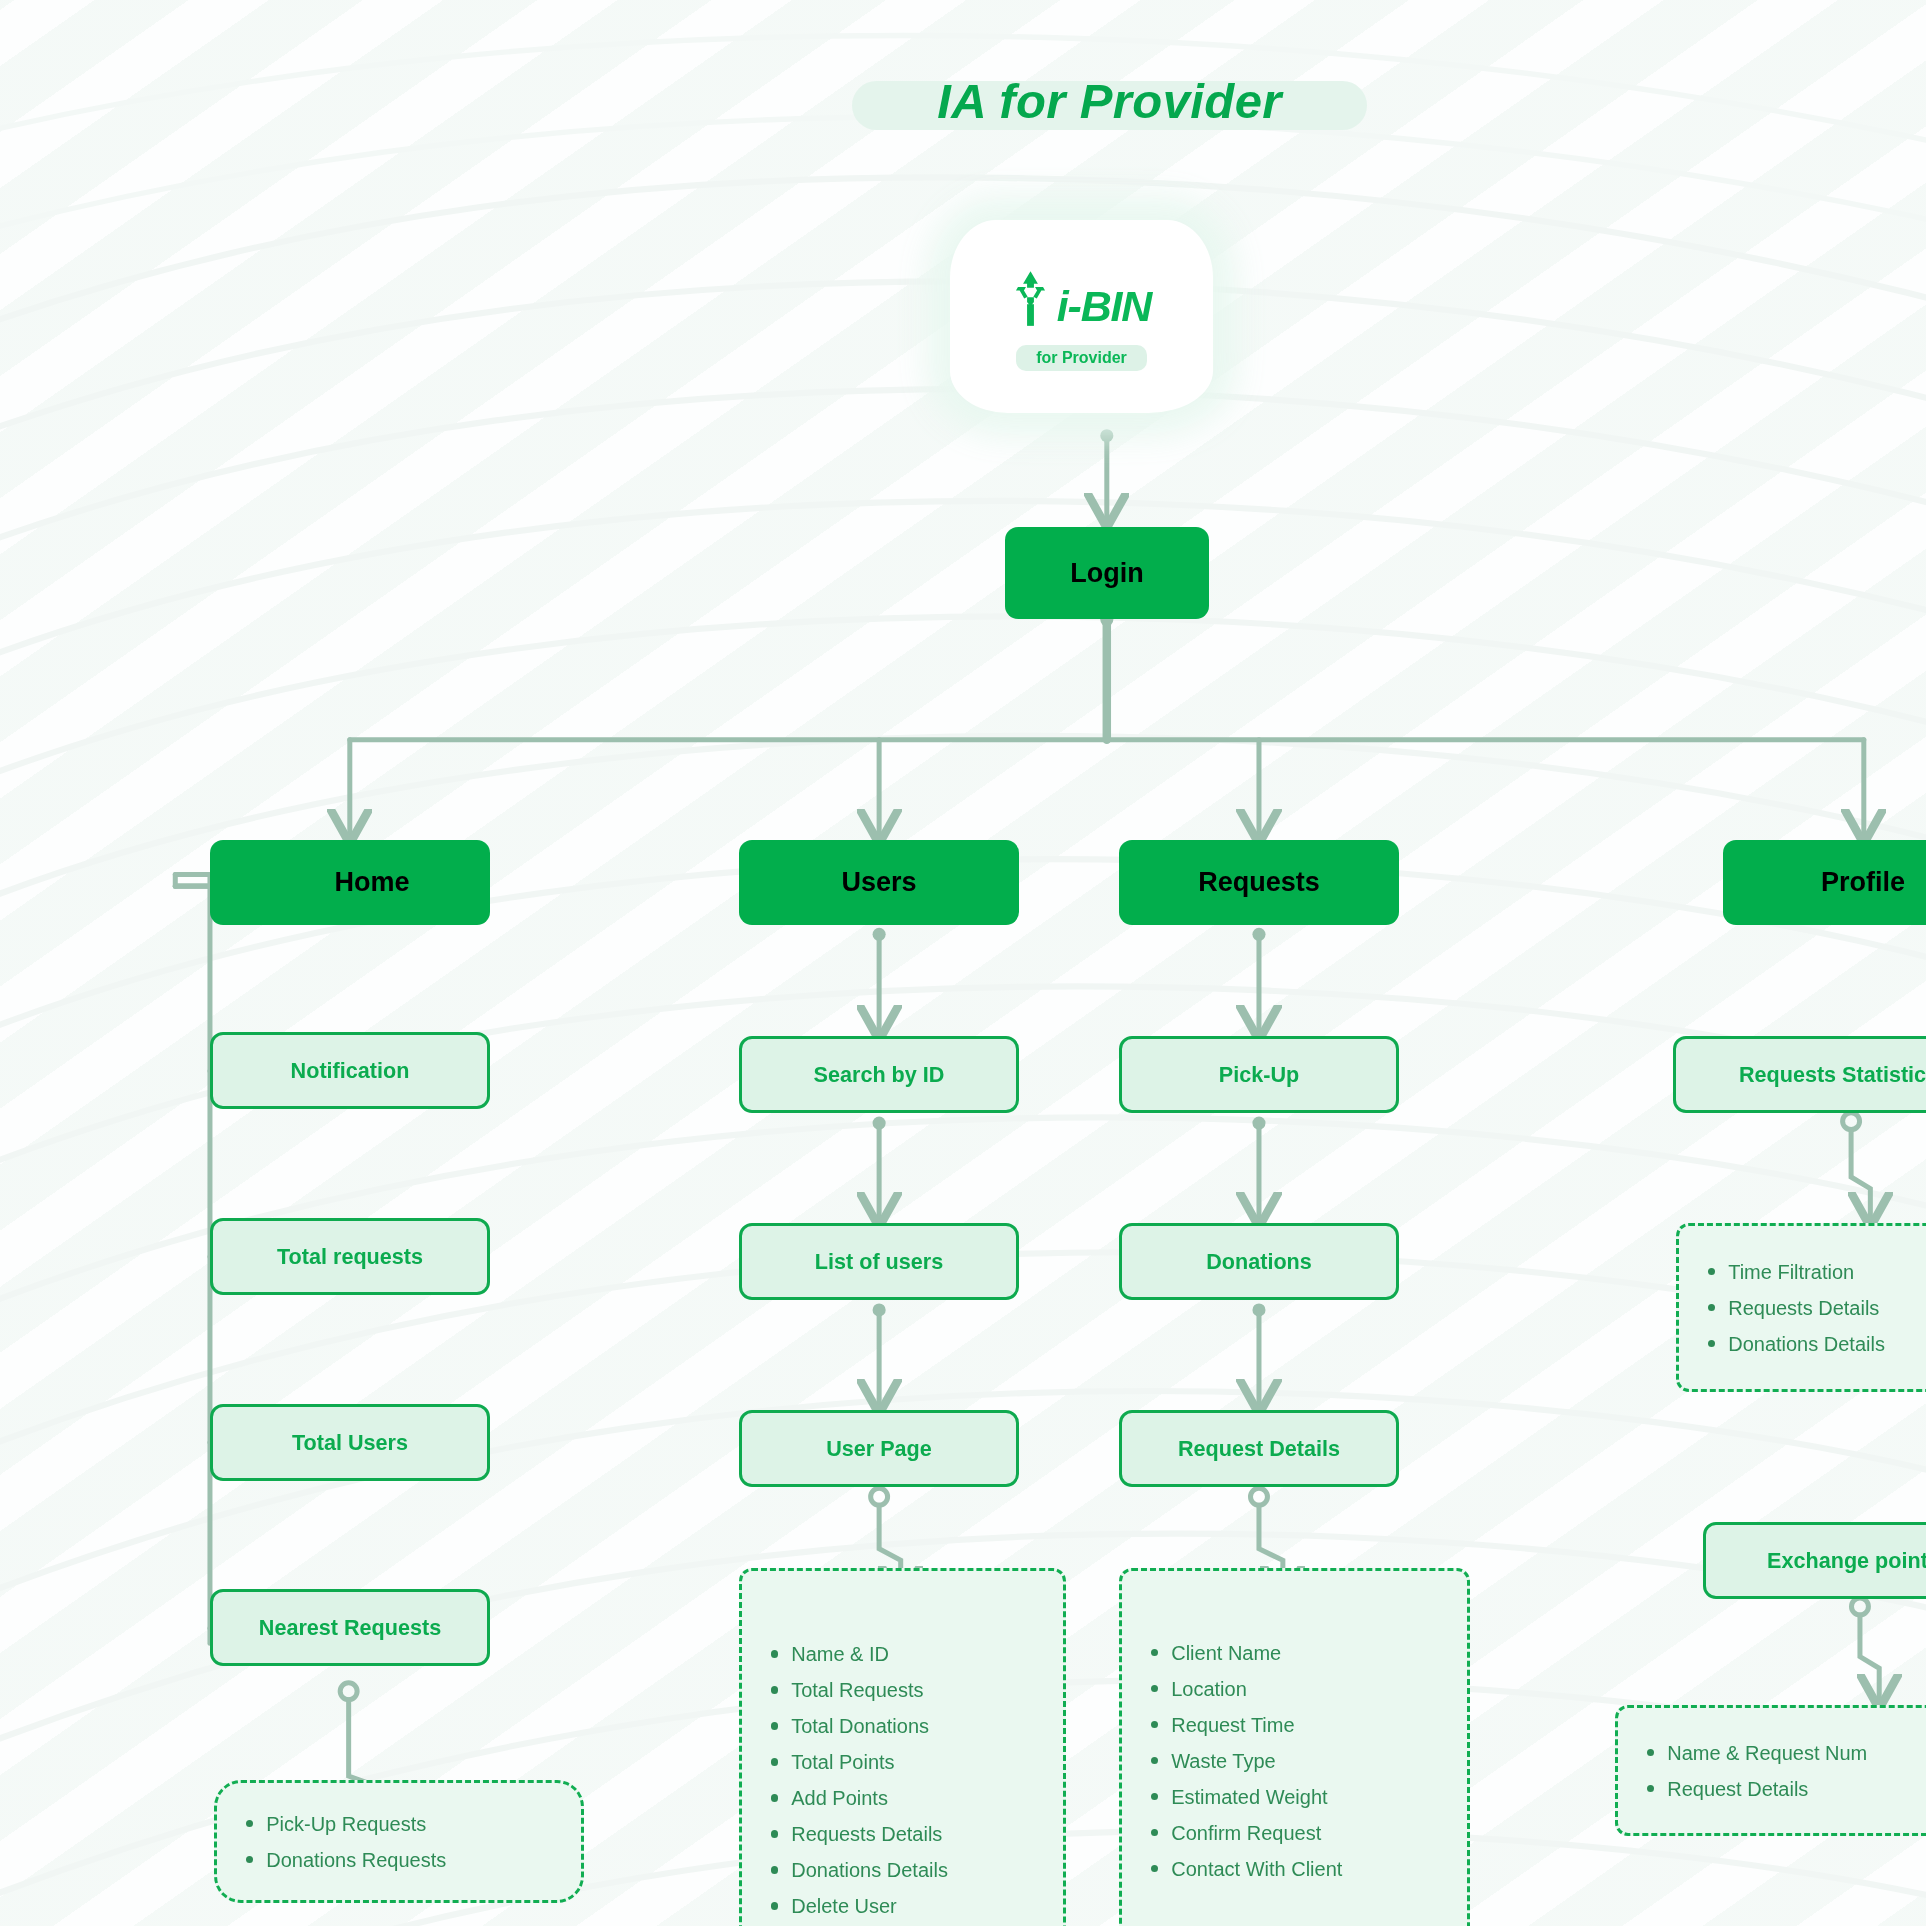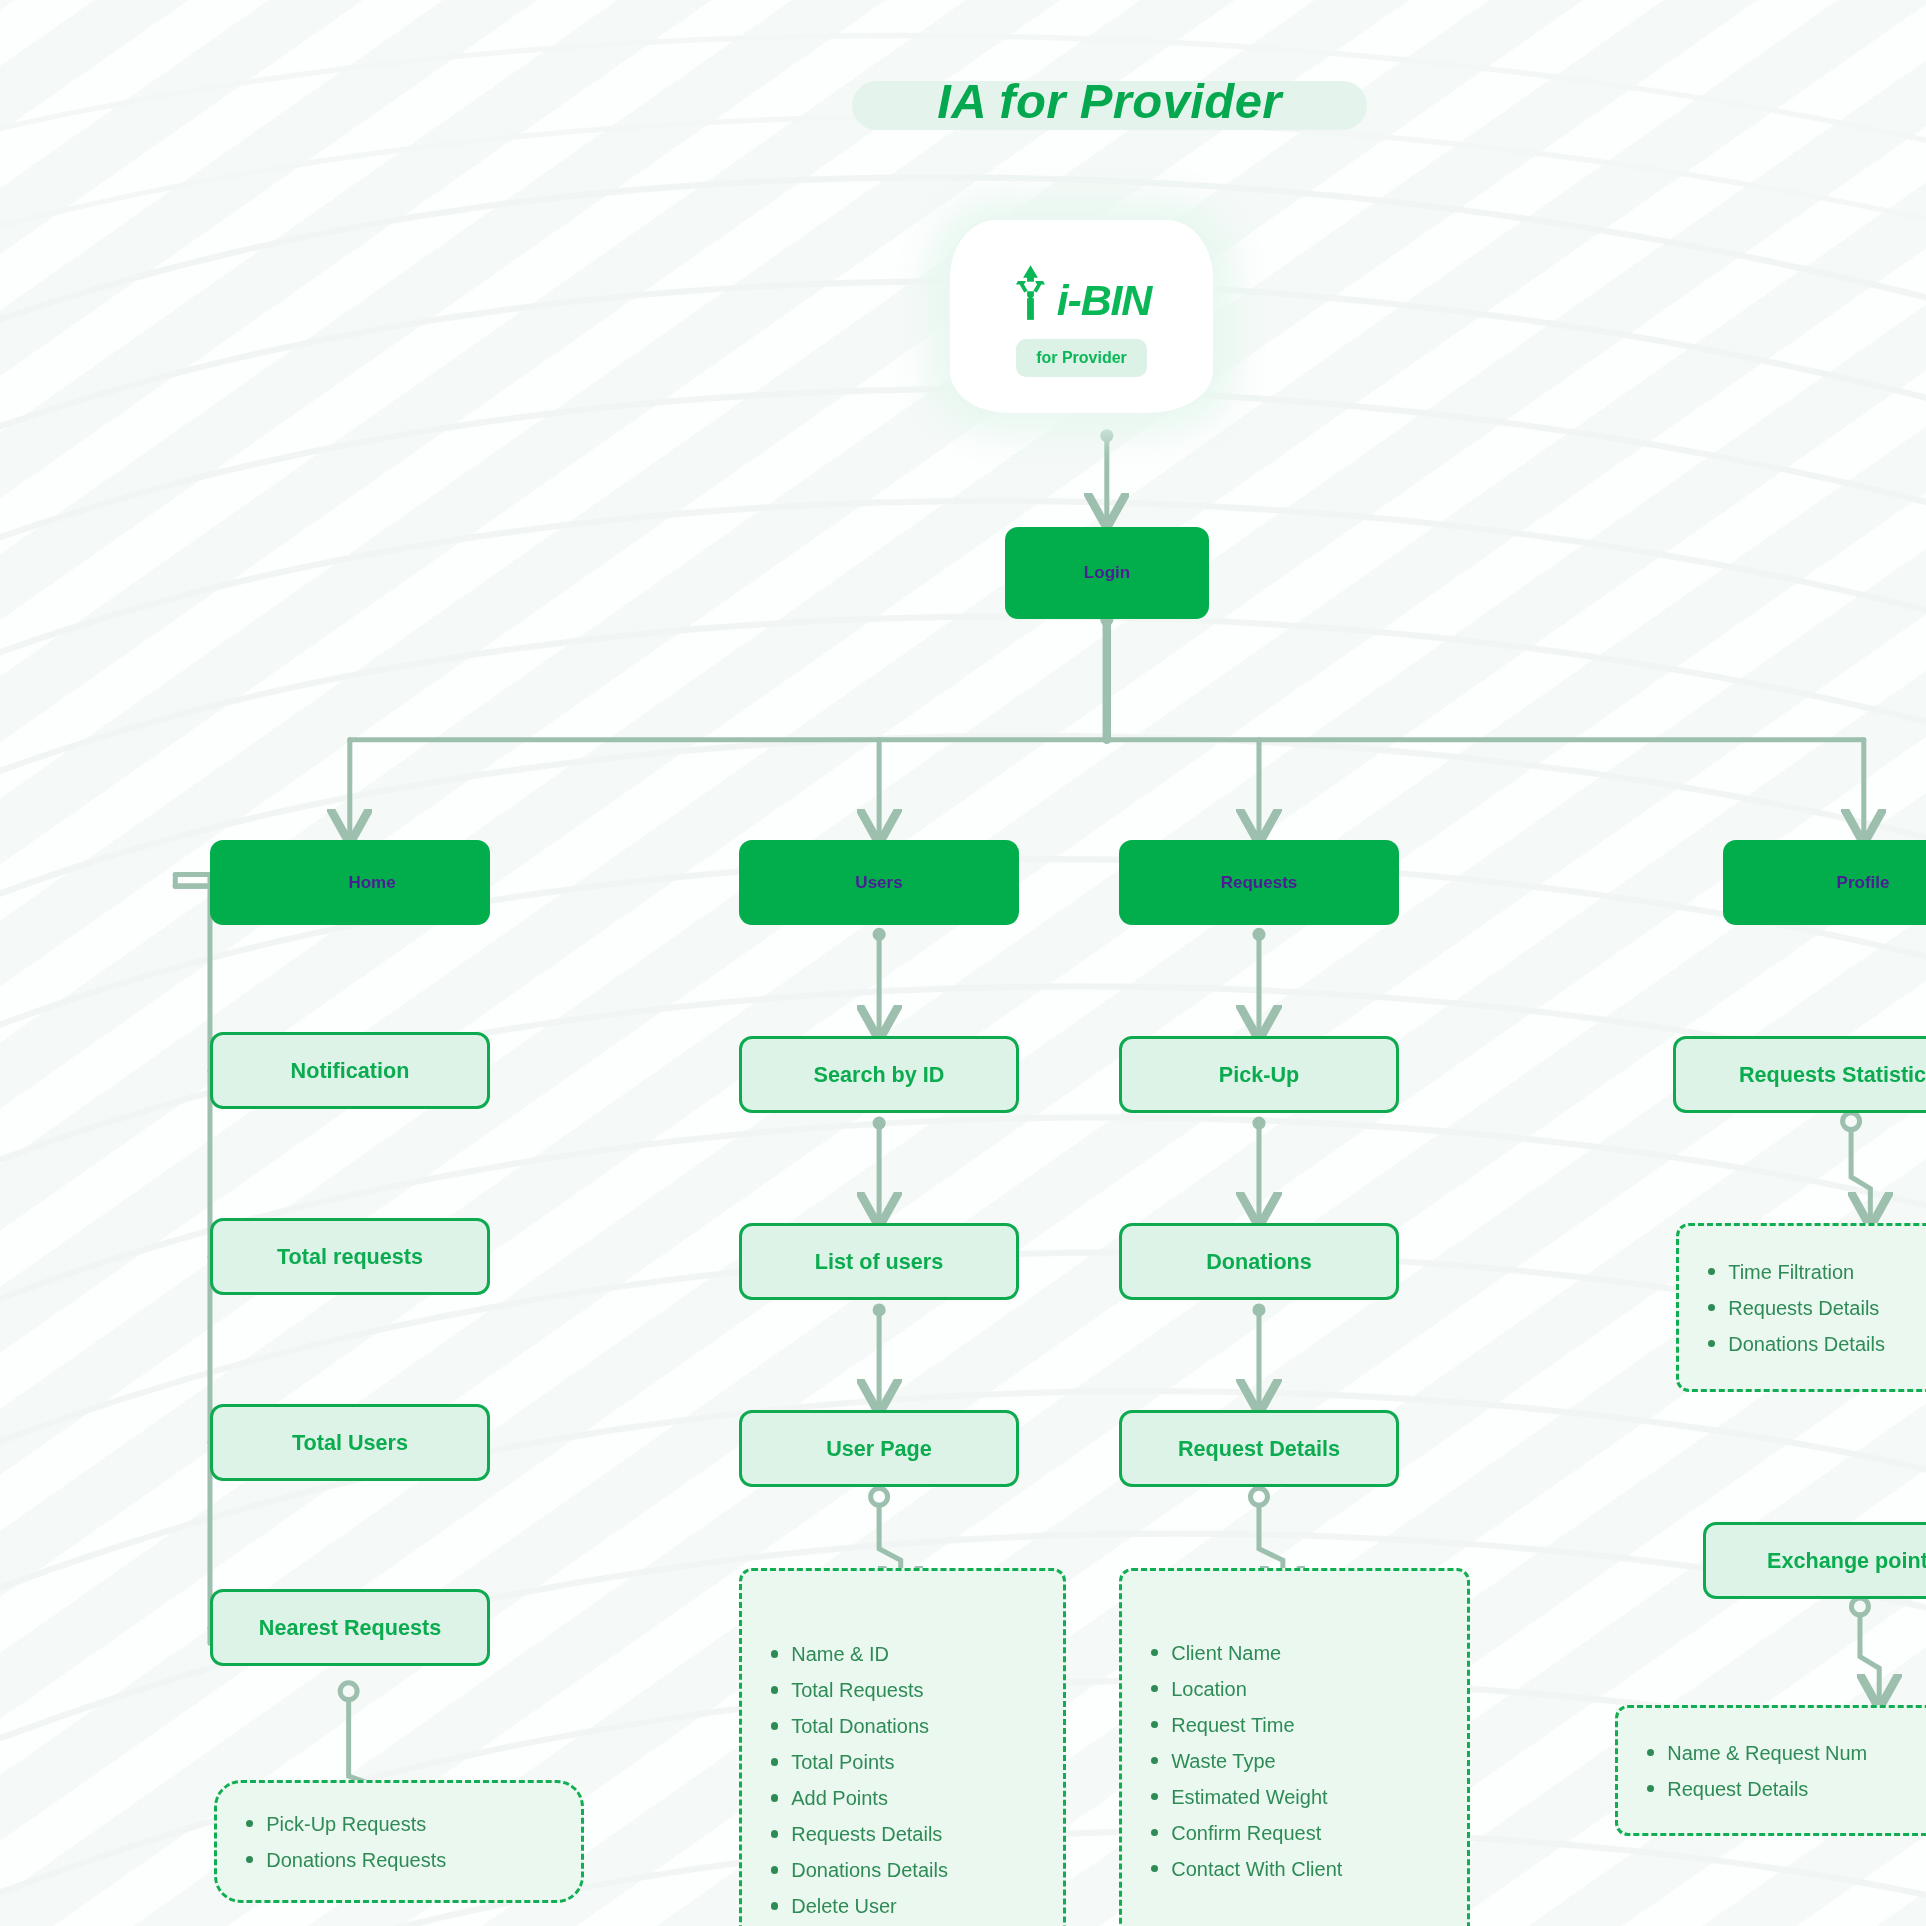--- a/index.html
+++ b/index.html
@@ -103,39 +103,39 @@
     color: #0ab757;
     letter-spacing: -1.2px;
     line-height: 0.95;
   }
   .logo-badge {
     margin-top: 18.5px;
     background: #ddf2e7;
     color: #0ab757;
     font-size: 16px;
     font-weight: 700;
-    padding: 10px 20px;
+    padding: 4px 20px;
     border-radius: 10px;
     white-space: nowrap;
   }
 
   
   .node {
     position: absolute;
     display: flex;
     align-items: center;
     justify-content: center;
     text-align: center;
     border-radius: 13px;
     z-index: 5;
   }
   .node-primary {
     background: #02ae4c;
-    color: #4c1d95;
-    font-size: 17px;
+    color: #000000;
+    font-size: 27px;
     font-weight: 700;
   }
   .node-secondary {
     background: #ddf3e7;
     border: 3.1px solid #0eaa4f;
     color: #0bab4f;
     font-size: 21.6px;
     font-weight: 700;
   }
   .node-list {

